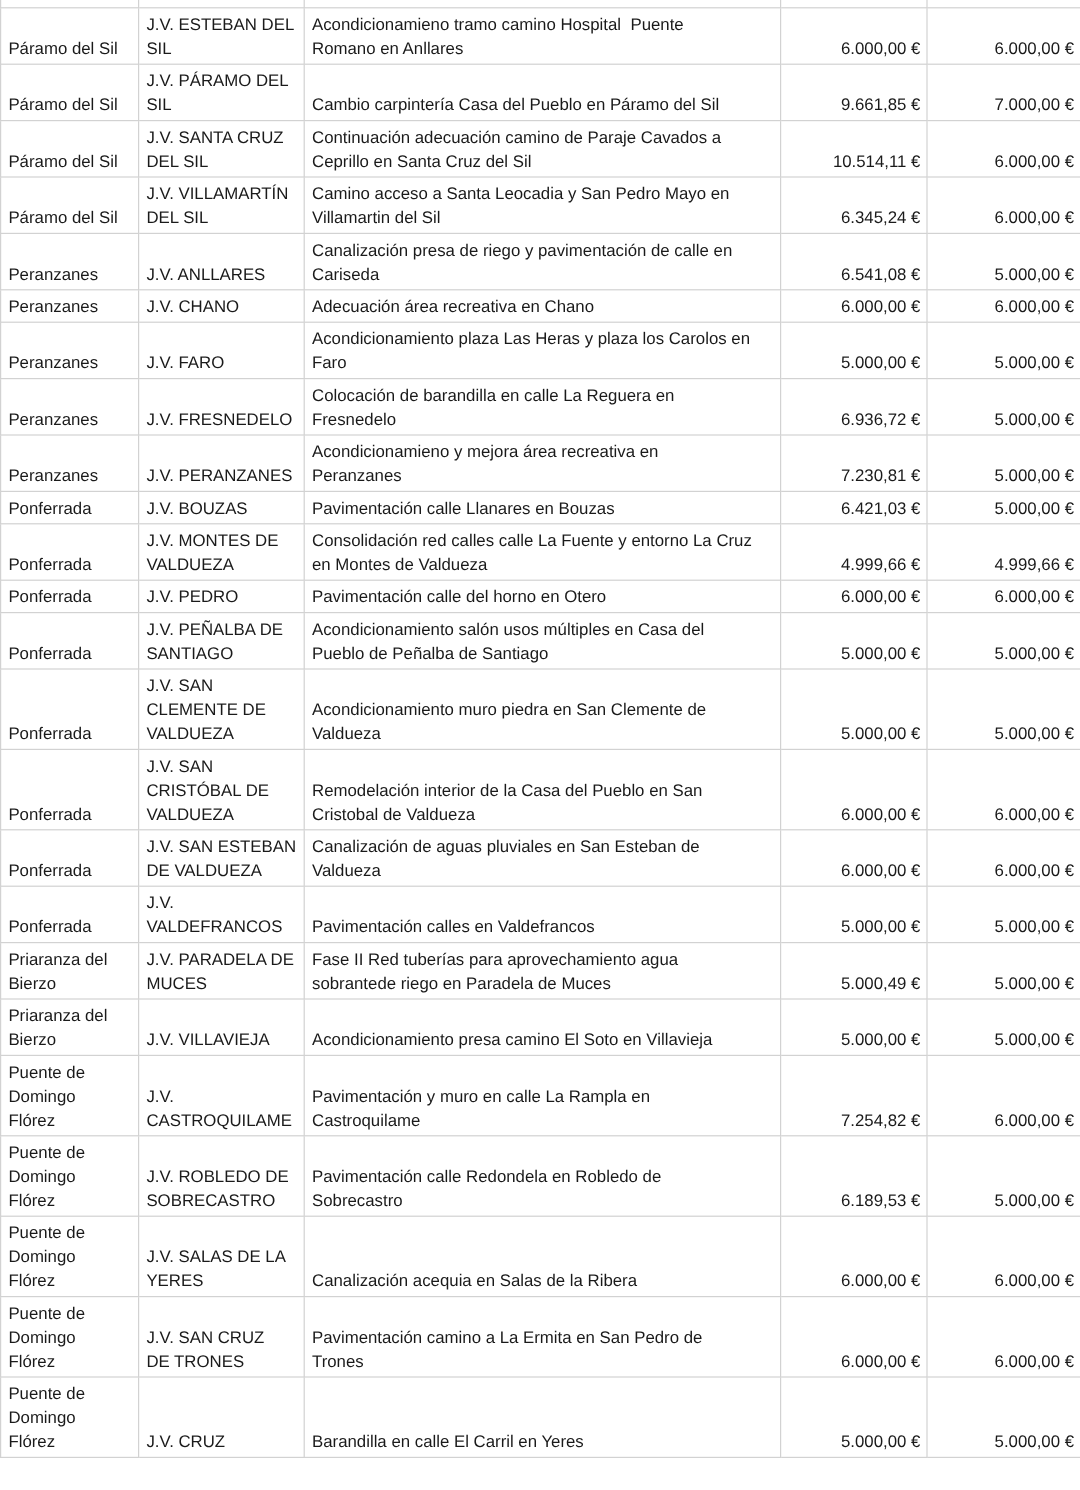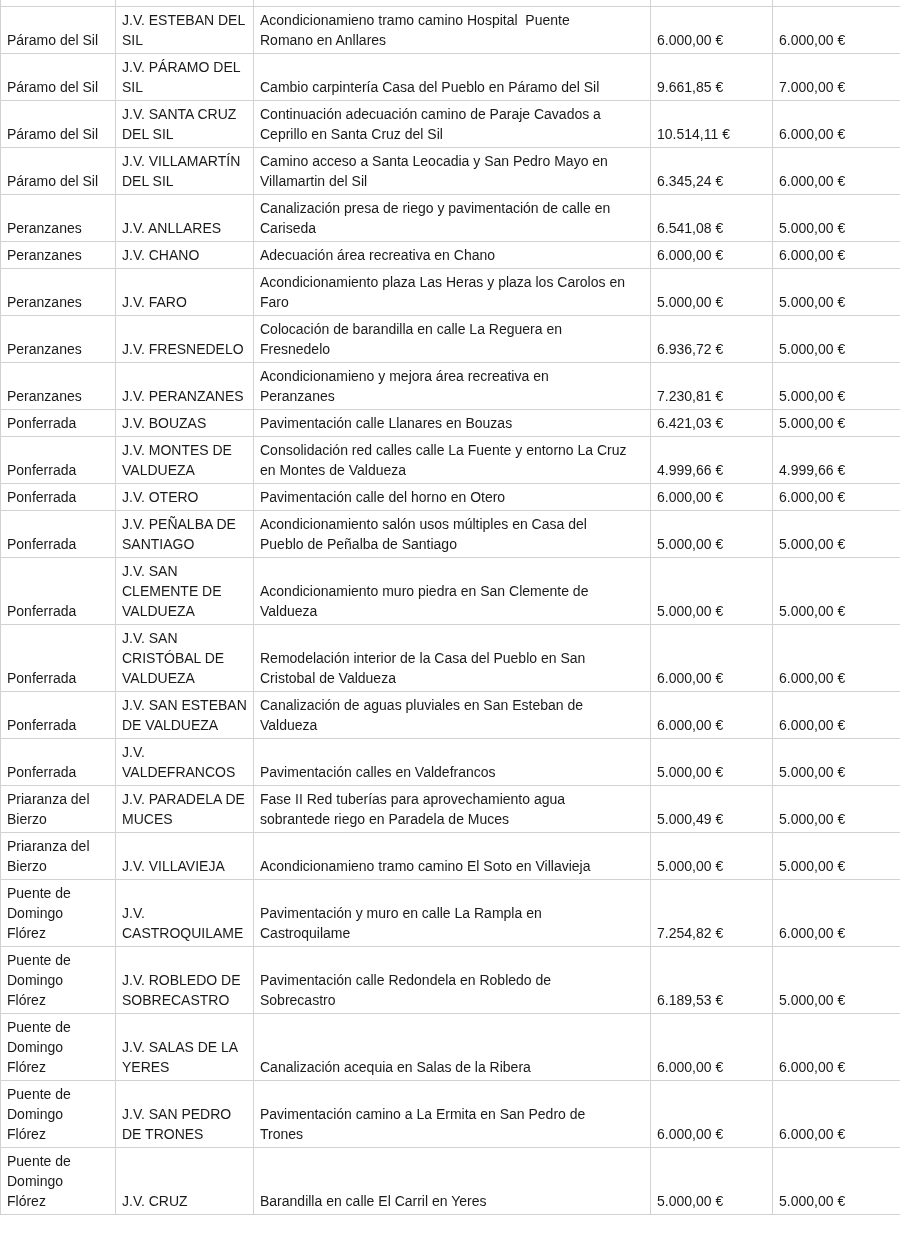--- a/index.html
+++ b/index.html
@@ -27,20 +27,21 @@
     padding: 3px 5px 3px 6px;
     white-space: pre-wrap;
     overflow: hidden;
   }
   tr.sliver td {
     border-top: 0;
     height: 6px;
     padding: 0;
   }
   td.c-amt {
+    text-align: right;
     padding-right: 8px;
   }
 </style>
 </head>
 <body>
 
 <table class="grants">
   <colgroup>
     <col style="width:115px">
     <col style="width:138px">
@@ -142,21 +143,21 @@
       <td class="c-mun">Ponferrada</td>
       <td class="c-jv">J.V. MONTES DE
 VALDUEZA</td>
       <td class="c-desc">Consolidación red calles calle La Fuente y entorno La Cruz
 en Montes de Valdueza</td>
       <td class="c-amt">4.999,66 €</td>
       <td class="c-amt">4.999,66 €</td>
     </tr>
     <tr>
       <td class="c-mun">Ponferrada</td>
-      <td class="c-jv">J.V. OTERO</td>
+      <td class="c-jv">J.V. PEDRO</td>
       <td class="c-desc">Pavimentación calle del horno en Otero</td>
       <td class="c-amt">6.000,00 €</td>
       <td class="c-amt">6.000,00 €</td>
     </tr>
     <tr>
       <td class="c-mun">Ponferrada</td>
       <td class="c-jv">J.V. PEÑALBA DE
 SANTIAGO</td>
       <td class="c-desc">Acondicionamiento salón usos múltiples en Casa del
 Pueblo de Peñalba de Santiago</td>
@@ -207,21 +208,21 @@
 MUCES</td>
       <td class="c-desc">Fase II Red tuberías para aprovechamiento agua
 sobrantede riego en Paradela de Muces</td>
       <td class="c-amt">5.000,49 €</td>
       <td class="c-amt">5.000,00 €</td>
     </tr>
     <tr>
       <td class="c-mun">Priaranza del
 Bierzo</td>
       <td class="c-jv">J.V. VILLAVIEJA</td>
-      <td class="c-desc">Acondicionamieno tramo camino El Soto en Villavieja</td>
+      <td class="c-desc">Acondicionamiento presa camino El Soto en Villavieja</td>
       <td class="c-amt">5.000,00 €</td>
       <td class="c-amt">5.000,00 €</td>
     </tr>
     <tr>
       <td class="c-mun">Puente de
 Domingo
 Flórez</td>
       <td class="c-jv">J.V.
 CASTROQUILAME</td>
       <td class="c-desc">Pavimentación y muro en calle La Rampla en
@@ -247,21 +248,21 @@
       <td class="c-jv">J.V. SALAS DE LA
 YERES</td>
       <td class="c-desc">Canalización acequia en Salas de la Ribera</td>
       <td class="c-amt">6.000,00 €</td>
       <td class="c-amt">6.000,00 €</td>
     </tr>
     <tr>
       <td class="c-mun">Puente de
 Domingo
 Flórez</td>
-      <td class="c-jv">J.V. SAN PEDRO
+      <td class="c-jv">J.V. SAN CRUZ
 DE TRONES</td>
       <td class="c-desc">Pavimentación camino a La Ermita en San Pedro de
 Trones</td>
       <td class="c-amt">6.000,00 €</td>
       <td class="c-amt">6.000,00 €</td>
     </tr>
     <tr>
       <td class="c-mun">Puente de
 Domingo
 Flórez</td>

